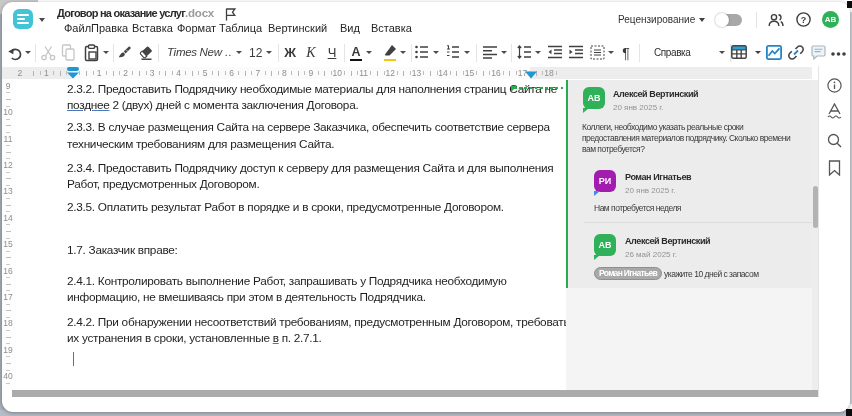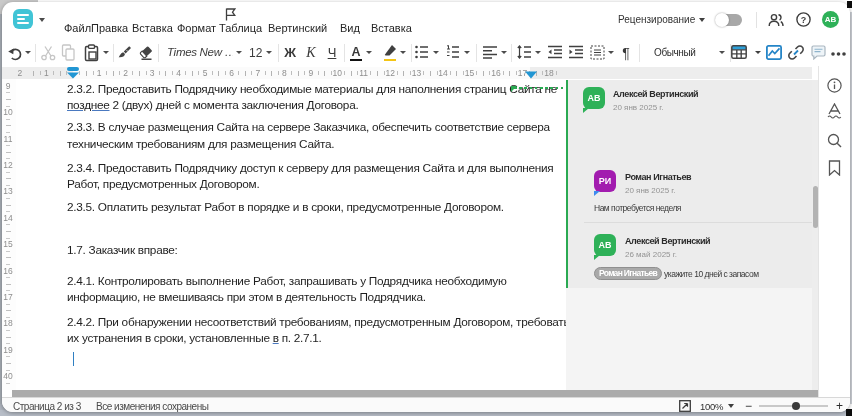--- a/index.html
+++ b/index.html
@@ -95,20 +95,21 @@
 <div style="position:absolute;left:850px;top:12px;width:2px;height:392px;background:#ced2d8"></div>
 <div id="strip-bottom"></div>
 <div id="window">
     <div id="win">
   <div id="logo">
         <i style="top:5px;width:12px;"></i>
         <i style="top:9px;width:8px;"></i>
         <i style="top:13px;width:12px;"></i>
       </div>
   <span class="caret" id="logo-caret"></span>
+  <div id="title">Договор на оказание услуг<span class="ext">.docx</span></div>
   <svg class="abs" style="left:225px;top:8px" width="11" height="13" viewBox="0 0 11 13">
     <path d="M1.5 0.5 L1.5 12.5 M1.5 1 L9.8 1 L7.5 4.2 L9.8 7.4 L1.5 7.4" fill="none" stroke="#3f3f3f" stroke-width="1.3"></path>
   </svg>
   <div id="menubar">
     <span style="left:64px">Файл</span>
         <span style="left:91px">Правка</span>
         <span style="left:132px">Вставка</span>
     <span style="left:177px">Формат</span>
         <span style="left:219px">Таблица</span>
         <span style="left:268px">Вертинский</span>
@@ -220,21 +221,21 @@
       <path d="M0 1.5 H14 M6 5 H14 M6 8.5 H14 M0 12.5 H14" stroke="#404040" stroke-width="1.4"></path>
       <path d="M0.5 4.5 L3.5 6.9 L0.5 9.2 Z" fill="#404040"></path>
     </svg>
     <svg class="tb" style="left:590px;top:5px" width="15" height="15" viewBox="0 0 15 15">
       <rect x="1" y="1" width="13" height="13" fill="none" stroke="#404040" stroke-width="1" stroke-dasharray="2 1.5"></rect>
       <path d="M4 5 H11 M4 7.5 H11 M4 10 H11" stroke="#404040" stroke-width="1.2"></path>
     </svg>
     <span class="tcaret" style="left:608px"></span>
     <div class="fmtbtn" style="left:619px;font-size:14px">¶</div>
     <div class="tdiv" style="left:639px"></div>
-    <div id="stylename">Обычный</div>
+    <div id="stylename">Справка</div>
     <span class="tcaret" style="left:719px"></span>
     <div class="tdiv" style="left:730px"></div>
     <svg class="tb" style="left:731px;top:5px" width="16" height="14" viewBox="0 0 16 14">
       <rect x="0.8" y="0.8" width="14.4" height="4" rx="1" fill="#2d9fd8"></rect>
       <rect x="0.8" y="0.8" width="14.4" height="12.4" rx="1.5" fill="none" stroke="#454545" stroke-width="1.5"></rect>
       <path d="M0.8 4.9 H15.2 M0.8 8.9 H15.2 M5.8 4.9 V13.2 M10.2 4.9 V13.2" stroke="#454545" stroke-width="1.4"></path>
     </svg>
     <span class="tcaret" style="left:755px;border-top-color:#3f3f3f"></span>
     <svg class="tb" style="left:766px;top:5px" width="16" height="15" viewBox="0 0 16 15">
       <rect x="0.9" y="0.9" width="14.2" height="13.2" rx="1.5" fill="none" stroke="#2585c7" stroke-width="1.8"></rect>
@@ -414,20 +415,21 @@
   <div class="abs" style="left:72.5px;top:352px;width:1.6px;height:14px;background:#2f7fc2"></div>
 
   <div id="panel"></div>
   <div id="thread"></div>
   <div id="greenline"></div>
   <div id="greendash"></div>
   <div id="greentri"></div>
   <div class="avatar av-green" style="left:583px;top:87px">АВ<div class="tail"></div></div>
   <div class="cname" style="left:613px;top:89px">Алексей Вертинский</div>
   <div class="cdate" style="left:613px;top:102.5px">20 янв 2025 г.</div>
+  <div class="cbody" style="left:582px;top:121.5px">Коллеги, необходимо указать реальные сроки<br>предоставления материалов подрядчику. Сколько времени<br>вам потребуется?</div>
   <div class="avatar av-blue" style="left:594px;top:170px">РИ<div class="tail"></div></div>
   <div class="cname" style="left:625px;top:172px">Роман Игнатьев</div>
   <div class="cdate" style="left:625px;top:185.5px">20 янв 2025 г.</div>
   <div class="cbody" style="left:594px;top:203px">Нам потребуется неделя</div>
   <div id="divider1"></div>
   <div class="avatar av-green" style="left:594px;top:234px">АВ<div class="tail"></div></div>
   <div class="cname" style="left:625px;top:236px">Алексей Вертинский</div>
   <div class="cdate" style="left:625px;top:249.5px">26 май 2025 г.</div>
   <div id="chip">Роман Игнатьев</div>
   <div class="cbody" style="left:664px;top:268.5px">укажите 10 дней с запасом</div>
@@ -444,30 +446,16 @@
       <path d="M1 14 Q2.6 12 4.2 14 T7.4 14 T10.6 14 T13.8 14" stroke="#555" stroke-width="1.2" fill="none"></path>
     </svg>
     <svg class="abs" style="left:8px;top:66.5px" width="15" height="15" viewBox="0 0 15 15">
       <circle cx="6.5" cy="6.5" r="5" fill="none" stroke="#555" stroke-width="1.3"></circle>
       <path d="M10.2 10.2 L14 14" stroke="#555" stroke-width="1.4"></path>
     </svg>
     <svg class="abs" style="left:9px;top:93.5px" width="13" height="16" viewBox="0 0 13 16">
       <path d="M1.5 1 L11.5 1 L11.5 15 L6.5 10.5 L1.5 15 Z" fill="none" stroke="#555" stroke-width="1.3"></path>
     </svg>
   </div>
-  <div id="statusbar">
-    <span style="left:13px">Страница 2 из 3</span>
-    <span style="left:96px">Все изменения сохранены</span>
-    <svg class="abs" style="left:679px;top:2px" width="12" height="12" viewBox="0 0 12 12">
-      <rect x="0.7" y="0.7" width="10.6" height="10.6" fill="none" stroke="#3c3c3c" stroke-width="1.3"></rect>
-      <path d="M3.5 8.5 L8.5 3.5 M8.5 3.5 L8.5 6.8 M8.5 3.5 L5.2 3.5" stroke="#3c3c3c" stroke-width="1.2" fill="none"></path>
-    </svg>
-    <span style="left:700px;color:#2e2e2e;font-size:9.5px;letter-spacing:-0.3px">100%</span>
-    <span class="caret" style="position:absolute;left:728px;top:6px;border-top-color:#3f3f3f"></span>
-    <span style="left:745px;font-size:12px;top:0.5px;color:#2e2e2e">−</span>
-    <div class="abs" style="left:759px;top:7px;width:69px;height:1.5px;background:#c9c9c9"></div>
-    <div class="abs" style="left:792px;top:3.5px;width:8px;height:8px;border-radius:50%;background:#3a3a3a"></div>
-    <span style="left:836px;font-size:12px;top:0.5px;color:#2e2e2e">+</span>
-  </div>
 </div>
   </div>
 <div id="corner-tr"></div>
 <div id="corner-br"></div>
 
 </body></html>

